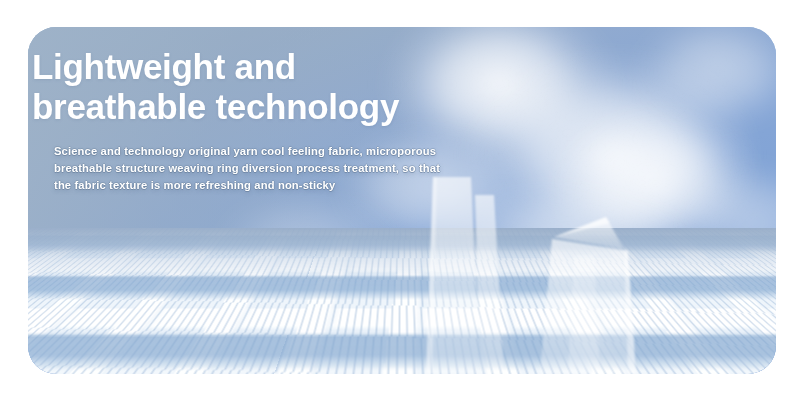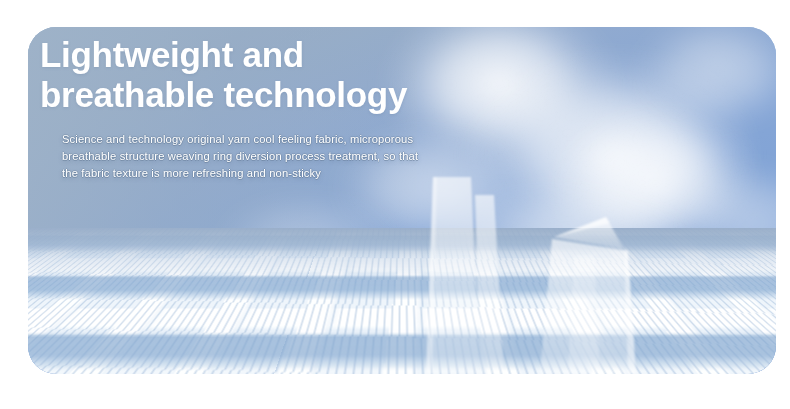--- a/index.html
+++ b/index.html
@@ -134,40 +134,40 @@
     z-index: 6;
   }
 
   
   .arrows { position: absolute; inset: 0; z-index: 7; pointer-events: none; }
   .arrows svg { width: 100%; height: 100%; display: block; }
 
   
   .copy {
     position: absolute;
-    left: 8px; top: 0;
+    left: 0; top: 0;
     z-index: 9;
-    padding: 8px 0 0 4px;
+    padding: 20px 0 0 4px;
   }
   .headline {
     margin: 0;
     color: #ffffff;
     font-size: 35px;
     line-height: 40px;
     font-weight: bold;
     letter-spacing: -0.3px;
     text-shadow: 0 1px 3px rgba(90,115,145,0.22);
     white-space: pre-line;
   }
   .subcopy {
     margin: 16px 0 0 22px;
     color: #ffffff;
     font-size: 11.2px;
     line-height: 17px;
-    font-weight: normal;
+    font-weight: bold;
     letter-spacing: 0.15px;
     max-width: 505px;
     white-space: pre-line;
     text-shadow:
       0 1px 0 rgba(96,118,146,0.55),
       1px 0 0 rgba(96,118,146,0.30),
       -1px 0 0 rgba(96,118,146,0.30),
       0 -1px 0 rgba(96,118,146,0.30),
       0 2px 4px rgba(80,104,134,0.35);
   }

